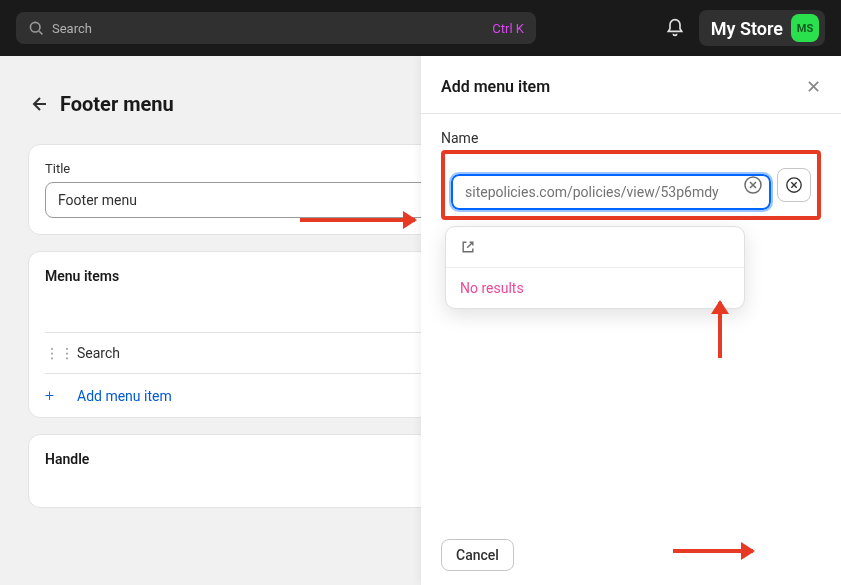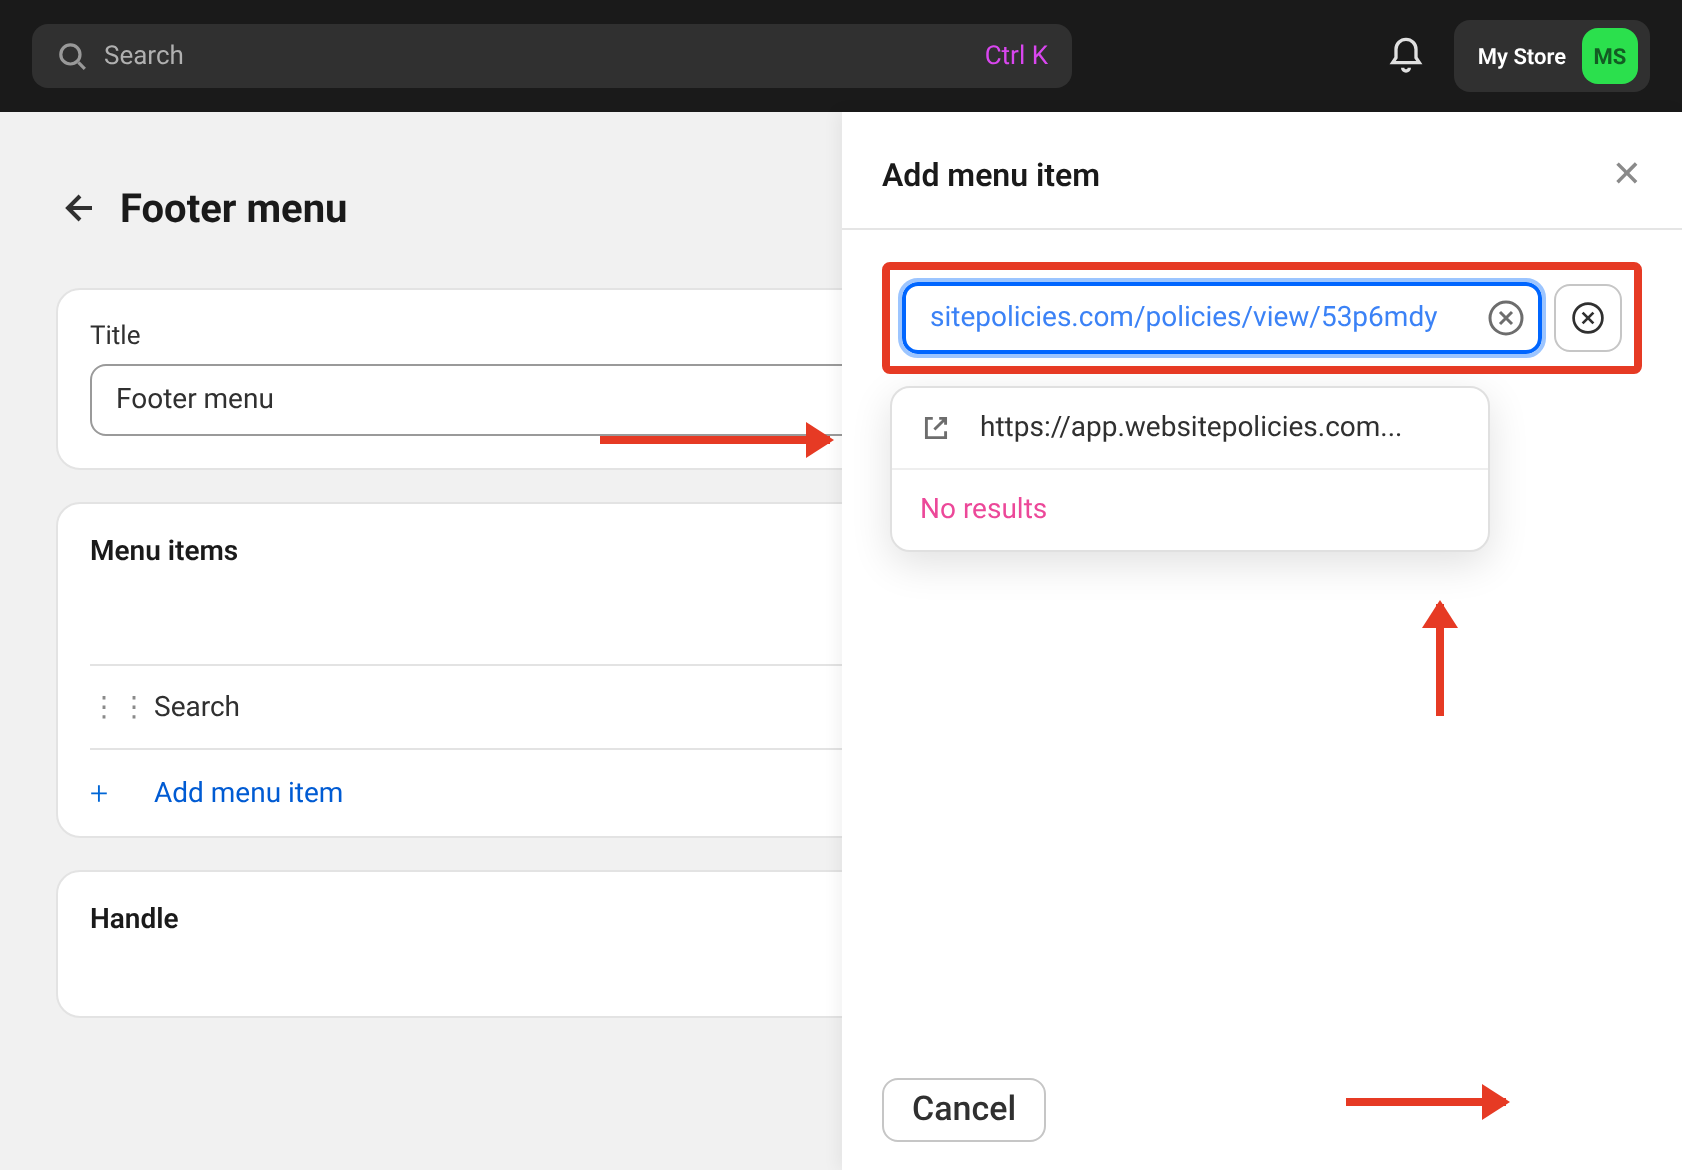--- a/index.html
+++ b/index.html
@@ -6,21 +6,21 @@
     body { width: 841px; height: 585px; overflow: hidden; background: #f1f1f1; position: relative; }
     
     .top-bar { height: 56px; background: #1a1a1a; display: flex; align-items: center; padding: 0 16px; gap: 12px; }
     .search-container { flex: 0 0 520px; height: 32px; background: #303030; border-radius: 8px; display: flex; align-items: center; padding: 0 12px; gap: 8px; }
     .search-icon-top { width: 16px; height: 16px; color: #999; }
     .search-text { color: #b0b0b0; font-size: 13px; flex: 1; }
     .ctrl-k { color: #d946ef; font-size: 13px; }
     .top-right { margin-left: auto; display: flex; align-items: center; gap: 14px; }
     .bell-icon { width: 20px; height: 20px; color: #e0e0e0; }
     .store-pill { background: #303030; border-radius: 8px; padding: 4px 6px 4px 12px; display: flex; align-items: center; gap: 8px; }
-    .store-text { color: #fff; font-size: 11px; font-weight: 600; }
+    .store-text { color: #fff; font-size: 18px; font-weight: 600; }
     .avatar { width: 28px; height: 28px; border-radius: 8px; background: #2be04d; color: #135c23; display: flex; align-items: center; justify-content: center; font-size: 11px; font-weight: 700; }
     
     .main-area { padding: 36px 0 0 28px; }
     .page-header { display: flex; align-items: center; gap: 12px; margin-bottom: 28px; }
     .back-arrow { width: 20px; height: 20px; color: #303030; }
     .page-title { font-size: 20px; font-weight: 700; color: #1a1a1a; }
     
     .card { background: #fff; border-radius: 12px; border: 1px solid #e3e3e3; padding: 16px; margin-bottom: 16px; width: 792px; }
     .card-label { font-size: 13px; color: #303030; margin-bottom: 6px; }
     .card-heading { font-size: 14px; font-weight: 600; color: #1a1a1a; }
@@ -43,32 +43,32 @@
     .panel-header { padding: 20px 20px 16px 20px; display: flex; align-items: center; border-bottom: 1px solid #e5e5e5; }
     .panel-title { font-size: 16px; font-weight: 600; color: #1a1a1a; flex: 1; }
     .close-x { color: #8a8a8a; font-size: 18px; cursor: pointer; }
     
     .panel-body { padding: 16px 20px; flex: 1; }
     .field-label { font-size: 14px; color: #303030; margin-bottom: 4px; }
     .name-input { width: 100%; height: 36px; border: 1px solid #9a9a9a; border-radius: 8px; padding: 0 12px; font-size: 14px; color: #303030; margin-bottom: 14px; }
     
     .link-row-outer { border: 4px solid #e63a24; border-radius: 4px; padding: 6px; display: flex; gap: 6px; align-items: center; position: relative; }
     .link-input-wrap { flex: 1; position: relative; }
-    .link-input { width: 100%; height: 36px; border: 2px solid #0066ff; outline: 2px solid #9cc5ff; outline-offset: 0; border-radius: 8px; padding: 0 36px 0 12px; font-size: 14px; color: #3b82f6; }
+    .link-input { width: 100%; height: 36px; border: 2px solid #0066ff; outline: 2px solid #9cc5ff; outline-offset: 0; border-radius: 8px; padding: 0 36px 0 12px; font-size: 14px; color: #737373; margin-top: 14px; }
     .clear-inside { position: absolute; right: 8px; top: 50%; transform: translateY(-50%); width: 20px; height: 20px; color: #6d6d6d; cursor: pointer; }
     .clear-outside { width: 34px; height: 34px; border: 1px solid #c6c6c6; border-radius: 8px; display: flex; align-items: center; justify-content: center; color: #303030; cursor: pointer; background: #fff; }
     
     .dropdown { margin: 6px 0 0 4px; width: 300px; background: #fff; border: 1px solid #e0e0e0; border-radius: 10px; box-shadow: 0 6px 20px rgba(0,0,0,0.12); overflow: hidden; }
     .dd-row { padding: 12px 14px; display: flex; align-items: center; gap: 14px; font-size: 14px; }
     .dd-link-row { color: #303030; cursor: pointer; }
     .ext-icon { width: 16px; height: 16px; color: #6d6d6d; }
     .dd-noresults { color: #ec4899; border-top: 1px solid #eee; }
     
     .panel-footer { padding: 14px 20px; display: flex; align-items: center; }
-    .btn-cancel { height: 32px; padding: 0 14px; border: 1px solid #c6c6c6; background: #fff; border-radius: 8px; font-size: 17px; font-weight: 500; color: #303030; cursor: pointer; }
+    .btn-cancel { height: 32px; padding: 0 14px; border: 1px solid #c6c6c6; background: #fff; border-radius: 8px; font-size: 14px; font-weight: 500; color: #303030; cursor: pointer; }
     .add-wrap { margin-left: auto; border: 3px solid #e63a24; border-radius: 6px; padding: 3px; }
     .btn-add { height: 30px; padding: 0 14px; background: #2b2b2b; color: #fff; border: none; border-radius: 8px; font-size: 13px; font-weight: 600; cursor: pointer; }
     
     
     .arrow { position: absolute; pointer-events: none; }
     .arrow-h { height: 4px; background: #e63a24; }
     .arrow-h::after { content: ""; position: absolute; right: -2px; top: 50%; transform: translateY(-50%); border-left: 14px solid #e63a24; border-top: 9px solid transparent; border-bottom: 9px solid transparent; }
     .arrow-v { width: 4px; background: #e63a24; }
     .arrow-v::before { content: ""; position: absolute; top: -2px; left: 50%; transform: translateX(-50%); border-bottom: 14px solid #e63a24; border-left: 9px solid transparent; border-right: 9px solid transparent; }
     
@@ -127,20 +127,21 @@
     <div class="card-heading">Handle</div>
   </div>
 </div>
 
 <div class="panel">
   <div class="panel-header">
     <div class="panel-title">Add menu item</div>
     <div class="close-x">✕</div>
   </div>
   <div class="panel-body">
+    <div class="field-label">Name</div>
     
     <div class="link-row-outer">
       <div class="link-input-wrap">
         <input class="link-input" value="sitepolicies.com/policies/view/53p6mdy" style="">
         <svg class="clear-inside" viewBox="0 0 20 20" fill="none" stroke="currentColor" stroke-width="1.5">
             <circle cx="10" cy="10" r="8"></circle>
             <path d="M7 7l6 6M13 7l-6 6"></path>
           </svg>
       </div>
       <div class="clear-outside">
@@ -149,21 +150,20 @@
             <path d="M7 7l6 6M13 7l-6 6"></path>
           </svg>
       </div>
     </div>
 
     <div class="dropdown">
       <div class="dd-row dd-link-row">
         <svg class="ext-icon" viewBox="0 0 20 20" fill="none" stroke="currentColor" stroke-width="1.8">
             <path d="M8 4h-4v12h12v-4M12 4h4v4M16 4l-7 7"></path>
           </svg>
-        <span>https://app.websitepolicies.com...</span>
       </div>
       <div class="dd-row dd-noresults">
         <span>No results</span>
       </div>
     </div>
   </div>
   <div class="panel-footer">
     <button class="btn-cancel">Cancel</button>
   </div>
 </div>

